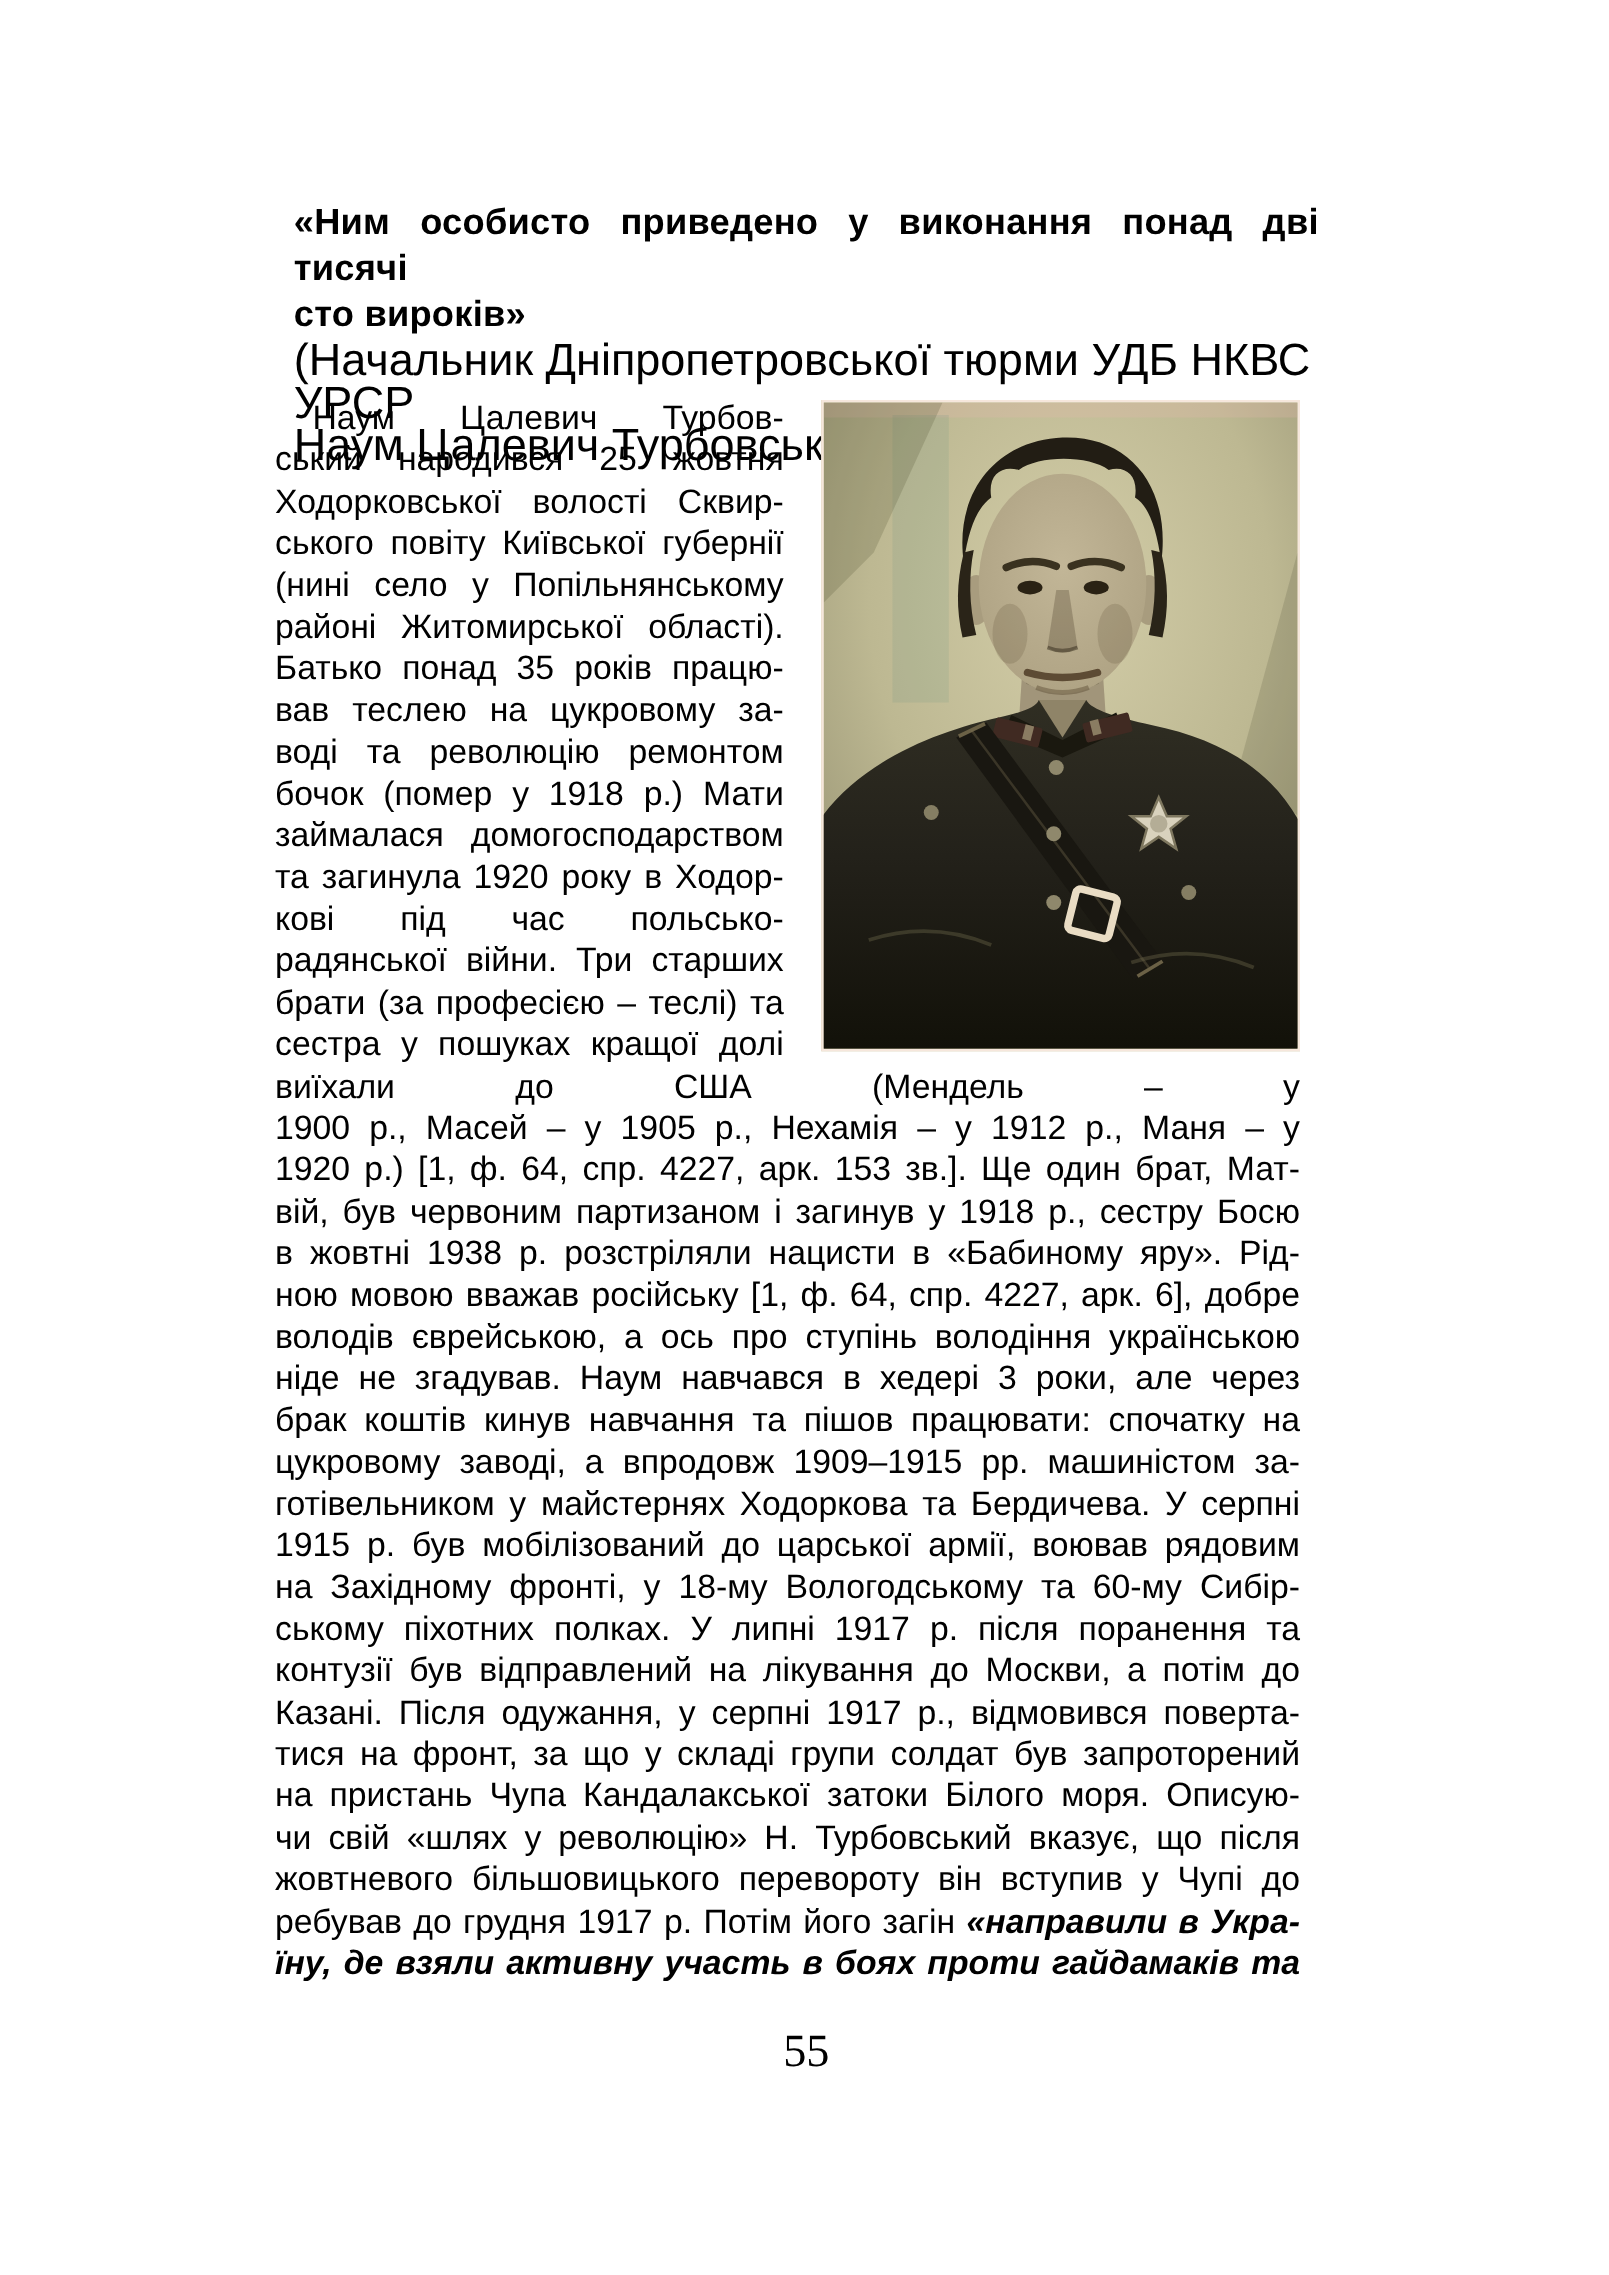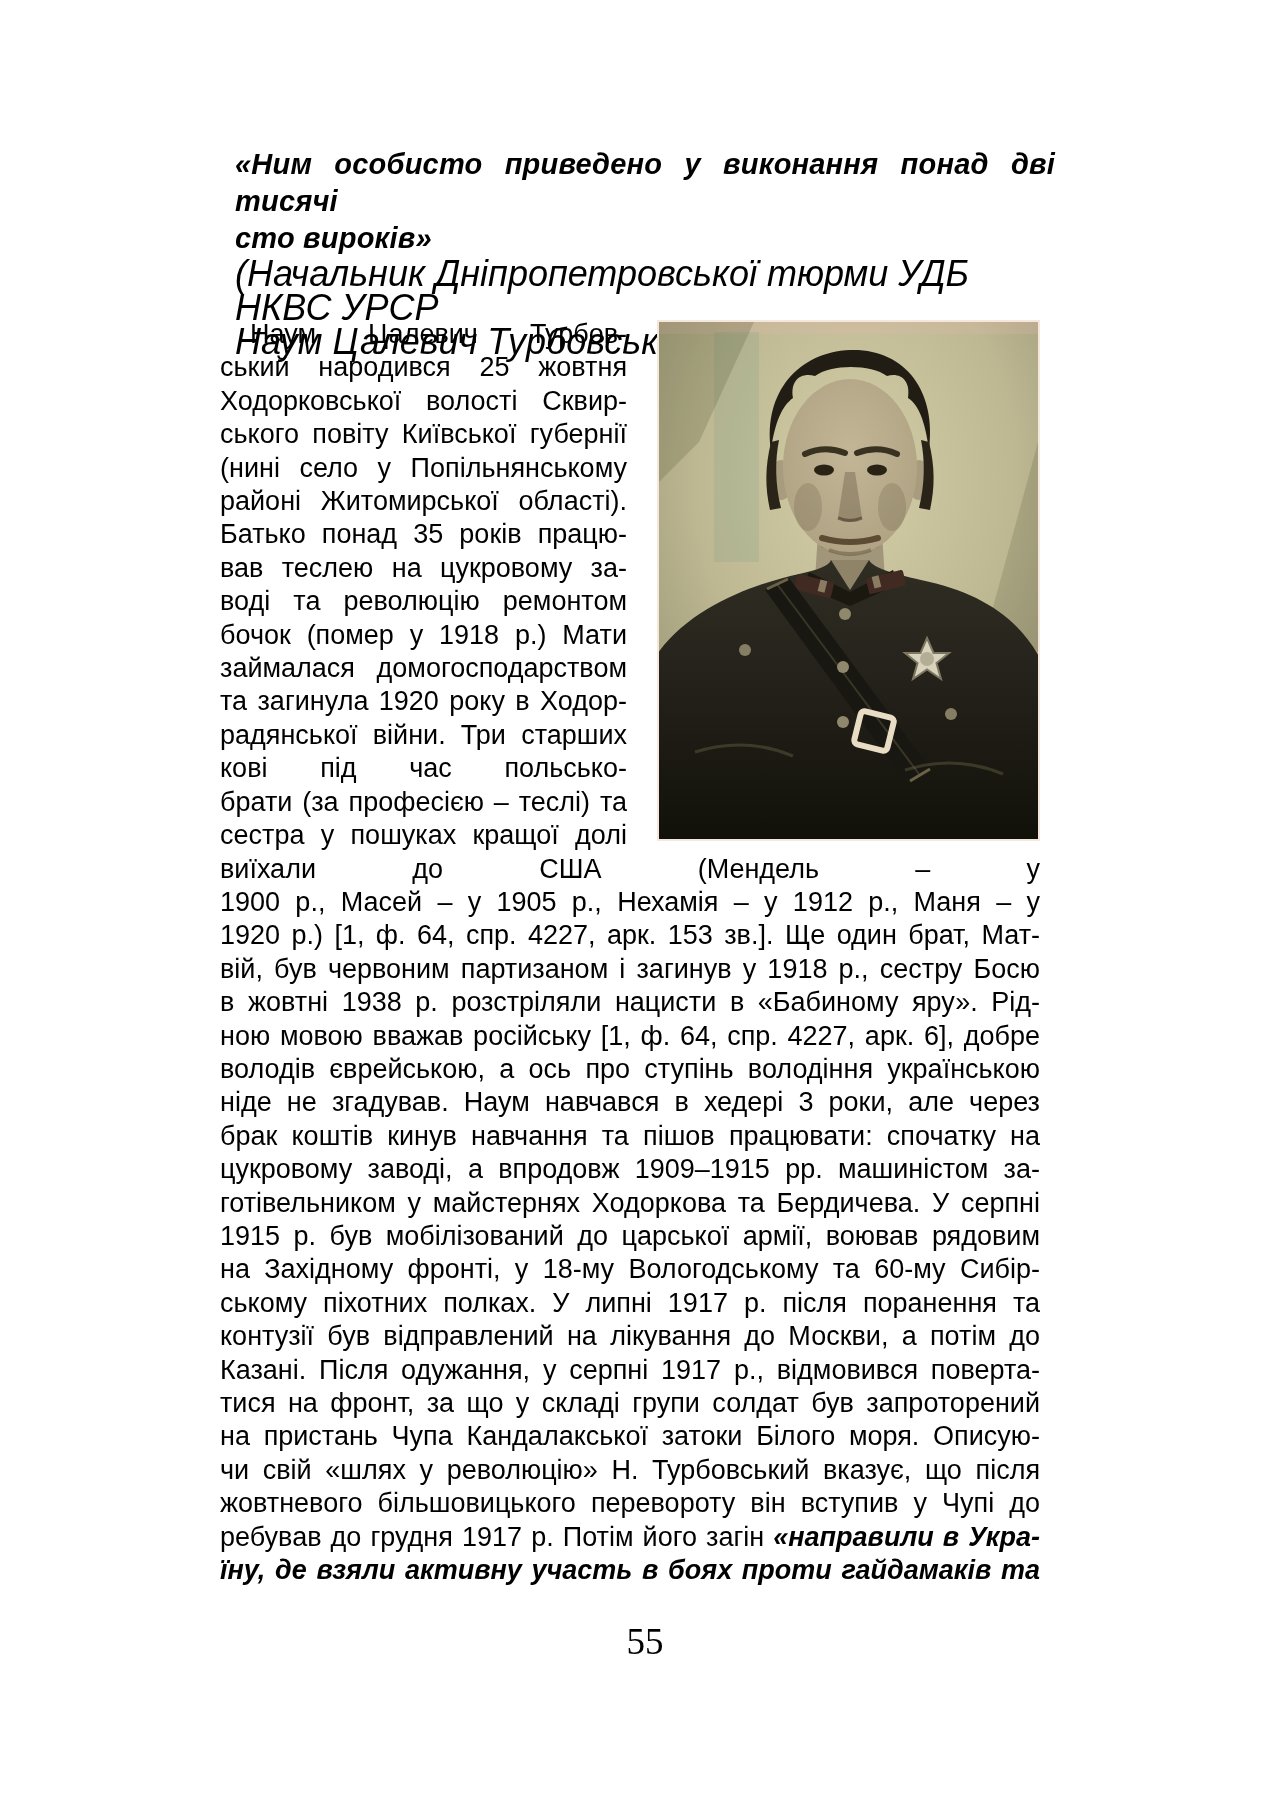--- a/index.html
+++ b/index.html
@@ -5,21 +5,21 @@
   html, body { margin: 0; padding: 0; background: #ffffff; }
   .page {
     position: relative;
     width: 1287px;
     height: 1820px;
     background: #ffffff;
     color: #000;
     font-family: "Liberation Sans", sans-serif;
     overflow: hidden;
   }
-  header { position: absolute; left: 235px; top: 146px; width: 820px; font-style: italic; }
+  header { position: absolute; left: 235px; top: 160px; width: 820px; }
   .h-line { font-weight: bold; font-size: 29px; line-height: 37px; letter-spacing: 0.2px; }
   .h-line.j { text-align: justify; text-align-last: justify; }
   .s-line { font-size: 36px; line-height: 34px; }
   .article {
     position: absolute; left: 220px; top: 318px; width: 820px;
     font-size: 27px; line-height: 33.4px;
   }
   .photo-frame {
     float: right;
     width: 383px; height: 521px;
@@ -147,22 +147,22 @@
         <div class="tline"><span>Ходорковської волості Сквир-</span></div>
         <div class="tline"><span>ського повіту Київської губернії</span></div>
         <div class="tline"><span>(нині село у Попільнянському</span></div>
         <div class="tline"><span>районі Житомирської області).</span></div>
         <div class="tline"><span>Батько понад 35 років працю-</span></div>
         <div class="tline"><span>вав теслею на цукровому за-</span></div>
         <div class="tline"><span>воді та революцію ремонтом</span></div>
         <div class="tline"><span>бочок (помер у 1918 р.) Мати</span></div>
         <div class="tline"><span>займалася домогосподарством</span></div>
         <div class="tline"><span>та загинула 1920 року в Ходор-</span></div>
+        <div class="tline"><span>кові під час польсько-</span></div>
         <div class="tline"><span>радянської війни. Три старших</span></div>
-        <div class="tline"><span>кові під час польсько-</span></div>
         <div class="tline"><span>брати (за професією – теслі) та</span></div>
         <div class="tline"><span>сестра у пошуках кращої долі виїхали до США (Мендель – у</span></div>
         <div class="tline"><span>1900 р., Масей – у 1905 р., Нехамія – у 1912 р., Маня – у</span></div>
         <div class="tline"><span>1920 р.) [1, ф. 64, спр. 4227, арк. 153 зв.]. Ще один брат, Мат-</span></div>
         <div class="tline"><span>вій, був червоним партизаном і загинув у 1918 р., сестру Босю</span></div>
         <div class="tline"><span>в жовтні 1938 р. розстріляли нацисти в «Бабиному яру». Рід-</span></div>
         <div class="tline"><span>ною мовою вважав російську [1, ф. 64, спр. 4227, арк. 6], добре</span></div>
         <div class="tline"><span>володів єврейською, а ось про ступінь володіння українською</span></div>
         <div class="tline"><span>ніде не згадував. Наум навчався в хедері 3 роки, але через</span></div>
         <div class="tline"><span>брак коштів кинув навчання та пішов працювати: спочатку на</span></div>

